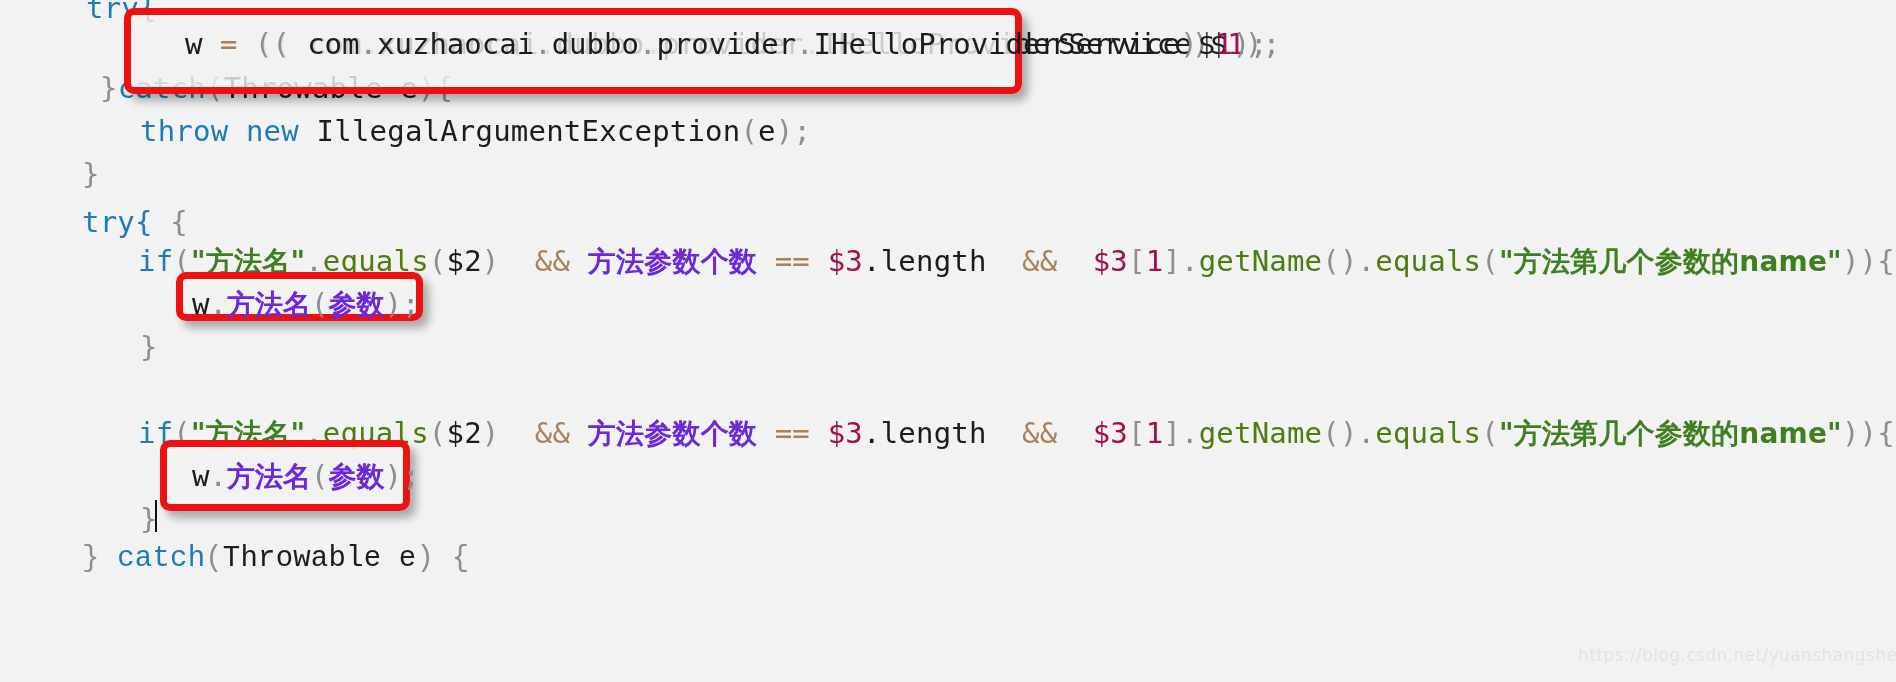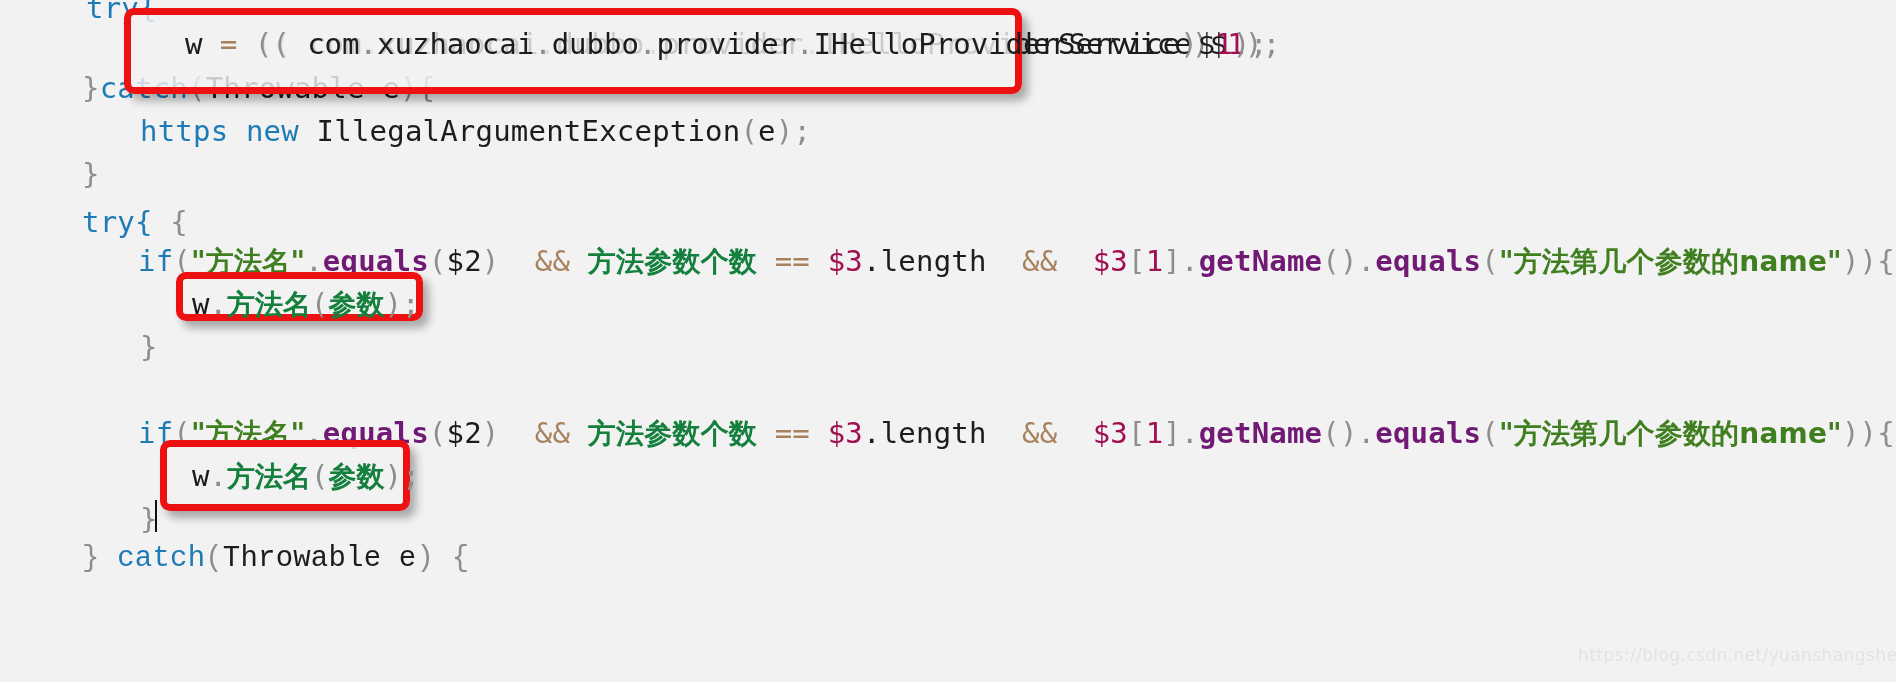--- a/index.html
+++ b/index.html
@@ -40,33 +40,33 @@
     color: #1c1c1c;
   }
 
   
   .tok-kw      { color: #1f7bb6; }
   .tok-punct   { color: #8e8e8e; }
   .tok-plain   { color: #1c1c1c; }
   .tok-op      { color: #a8825c; }
   .tok-num     { color: #a01050; }
   .tok-str     { color: #3f7f1f; }
-  .tok-method  { color: #701a75; font-weight: bold; }
+  .tok-method  { color: #4d7c0f; }
   .tok-brkt    { color: #8e8e8e; }
 
   .cjk {
     font-family: "DejaVu Sans", "Liberation Sans", sans-serif;
     font-size: 28px;
     font-weight: 700;
   }
   .cjk-plain {
     font-family: "DejaVu Sans", "Liberation Sans", sans-serif;
     font-size: 28px;
     font-weight: 700;
-    color: #15803d;
+    color: #6d28d9;
   }
 
   
   .redbox {
     position: absolute;
     border: 7px solid #ee1111;
     border-radius: 10px;
     background: rgba(242,242,242,0.82);
     box-shadow: 6px 7px 8px rgba(0,0,0,0.30);
     box-sizing: border-box;
@@ -103,23 +103,23 @@
 <body>
 
 <div id="root">
 
   <div class="code-layer">
 
     <div class="code-line" style="left:86px; top:-10px;"><span class="tok-kw">try{</span></div>
 
     <div class="code-line" style="left:150px; top:26px;"><span class="tok-plain">  w </span><span class="tok-op">=</span><span class="tok-punct"> ((</span><span class="tok-plain"> com</span><span class="tok-punct">.</span><span class="tok-plain">xuzhaocai</span><span class="tok-punct">.</span><span class="tok-plain">dubbo</span><span class="tok-punct">.</span><span class="tok-plain">provider</span><span class="tok-punct">.</span><span class="tok-plain">IHelloProviderService</span><span class="tok-punct">)</span><span class="tok-plain">$</span><span class="tok-num">1</span><span class="tok-punct">);</span></div>
 
-    <div class="code-line" style="left:82px; top:70px;"><span class="tok-punct">}</span><span class="tok-kw">catch</span><span class="tok-punct">(</span><span class="tok-plain">Throwable e</span><span class="tok-punct">){</span></div>
+    <div class="code-line" style="left:100px; top:70px;"><span class="tok-punct">}</span><span class="tok-kw">catch</span><span class="tok-punct">(</span><span class="tok-plain">Throwable e</span><span class="tok-punct">){</span></div>
 
-    <div class="code-line" style="left:140px; top:113px;"><span class="tok-kw">https new</span><span class="tok-plain"> IllegalArgumentException</span><span class="tok-punct">(</span><span class="tok-plain">e</span><span class="tok-punct">);</span></div>
+    <div class="code-line" style="left:140px; top:113px;"><span class="tok-kw">throw new</span><span class="tok-plain"> IllegalArgumentException</span><span class="tok-punct">(</span><span class="tok-plain">e</span><span class="tok-punct">);</span></div>
 
     <div class="code-line" style="left:82px; top:156px;"><span class="tok-punct">}</span></div>
 
     <div class="code-line" style="left:82px; top:204px;"><span class="tok-kw">try{</span><span class="tok-punct" style="visibility:hidden">}</span><span class="tok-punct">{</span></div>
 
     <div class="code-line" style="left:138px; top:243px;"><span class="tok-kw">if</span><span class="tok-punct">(</span><span class="tok-str cjk">"方法名"</span><span class="tok-punct">.</span><span class="tok-method">equals</span><span class="tok-punct">(</span><span class="tok-plain">$2</span><span class="tok-punct">)</span><span>  </span><span class="tok-op">&amp;&amp;</span><span> </span><span class="cjk-plain">方法参数个数</span><span> </span><span class="tok-op">==</span><span> </span><span class="tok-num">$3</span><span class="tok-plain">.length</span><span>  </span><span class="tok-op">&amp;&amp;</span><span>  </span><span class="tok-num">$3</span><span class="tok-brkt">[</span><span class="tok-num">1</span><span class="tok-brkt">]</span><span class="tok-punct">.</span><span class="tok-method">getName</span><span class="tok-punct">()</span><span class="tok-punct">.</span><span class="tok-method">equals</span><span class="tok-punct">(</span><span class="tok-str cjk">"方法第几个参数的name"</span><span class="tok-punct">)){</span></div>
 
     <div class="boxed-line" style="left:192px; top:286px;"><span class="tok-plain">w</span><span class="tok-punct">.</span><span class="cjk-plain">方法名</span><span class="tok-punct">(</span><span class="cjk-plain">参数</span><span class="tok-punct">)</span><span class="tok-punct">;</span></div>
 
     <div class="code-line" style="left:140px; top:329px;"><span class="tok-punct">}</span></div>

